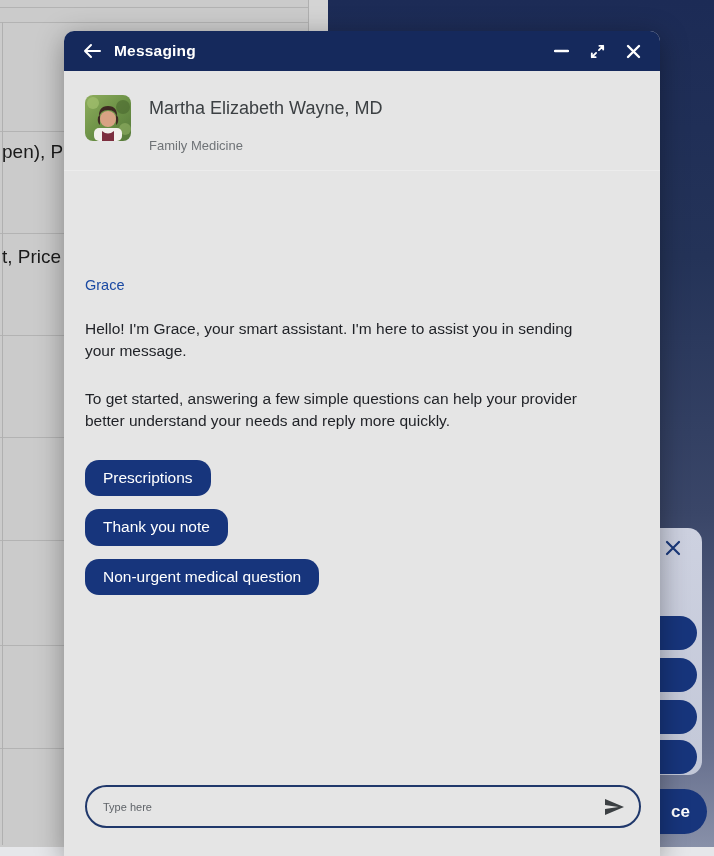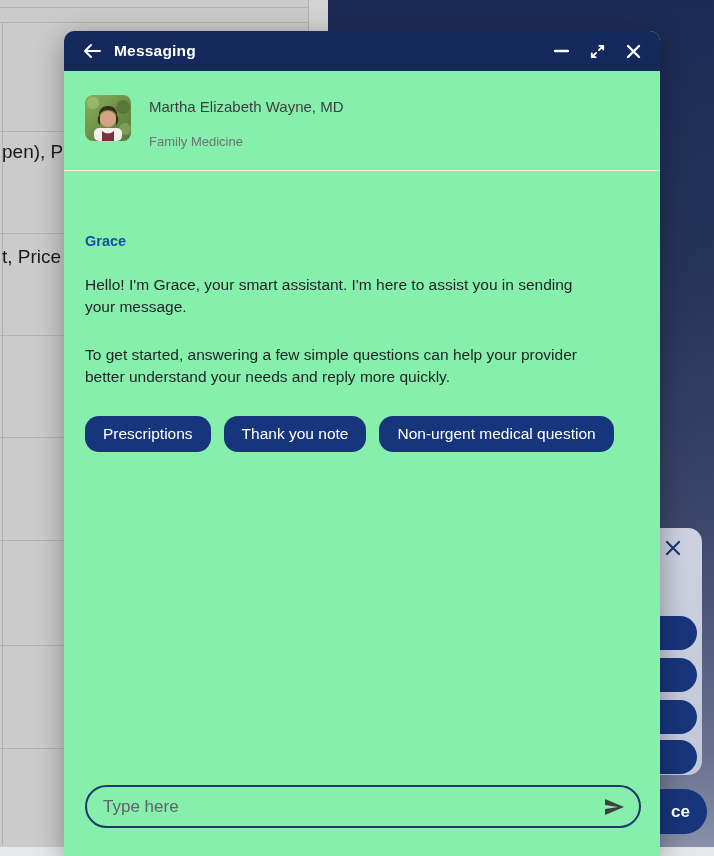--- a/index.html
+++ b/index.html
@@ -20,49 +20,49 @@
   
   .side-panel { position:absolute; left:600px; top:528px; width:102px; height:247px; border-radius:14px;
                 background:linear-gradient(180deg,#cdd1e0 0%,#c3c8d8 100%); z-index:2; }
   .side-panel .panel-x { position:absolute; left:64px; top:11px; width:18px; height:18px; cursor:pointer; }
   .side-panel .pill-stub { position:absolute; left:0; width:97px; height:34px; border-radius:17px; background:#17357c; cursor:pointer; }
   .grace-pill { position:absolute; left:610px; top:789px; width:97px; height:45px; border-radius:23px;
                 background:#17357c; z-index:2; color:#fff; font-weight:bold; font-size:17px;
                 display:flex; align-items:center; justify-content:flex-end; padding-right:17px; cursor:pointer; }
 
   
-  .modal { position:absolute; left:64px; top:31px; width:596px; height:825px; background:#86efac;
+  .modal { position:absolute; left:64px; top:31px; width:596px; height:825px; background:#e5e5e5;
            border-radius:10px 10px 0 0; box-shadow:0 6px 28px rgba(0,0,0,0.35); z-index:5; }
 
   .modal-header { display:flex; align-items:center; height:40px; background:#15295c;
                   border-radius:10px 10px 0 0; padding:0 18px; color:#fff; }
   .back-btn { width:20px; height:20px; margin-right:12px; cursor:pointer; display:flex; align-items:center; }
   .modal-title { font-size:15.5px; font-weight:bold; letter-spacing:0.2px; }
   .header-actions { margin-left:auto; display:flex; align-items:center; gap:19px; }
   .hicon { width:17px; height:17px; display:flex; align-items:center; justify-content:center; cursor:pointer; }
 
   .provider { display:flex; align-items:flex-start; gap:18px; padding:24px 21px 0 21px; height:100px;
               border-bottom:1px solid #ececec; }
   .avatar { width:46px; height:46px; border-radius:8px; overflow:hidden; flex:0 0 auto; }
-  .provider-name { font-size:15px; color:#3c4043; margin-top:3px; }
+  .provider-name { font-size:18px; color:#3c4043; margin-top:3px; }
   .provider-spec { font-size:13px; color:#6f7377; margin-top:19px; }
 
   .chat { padding:0 21px; }
-  .sender-label { margin-top:62px; font-size:14.5px; font-weight:bold; color:#1b4aa3; }
+  .sender-label { margin-top:106px; font-size:14.5px; font-weight:normal; color:#1b4aa3; }
   .msg { width:500px; font-size:15.5px; color:#1f2126; line-height:1.43; margin-top:25px; }
   .msg + .msg { margin-top:26px; }
 
-  .quick-replies { margin-top:27px; display:flex; flex-direction:row; align-items:flex-start; gap:13px; }
+  .quick-replies { margin-top:27px; display:flex; flex-direction:column; align-items:flex-start; gap:13px; }
   .qr-pill { background:#17357c; color:#fff; border:none; font-family:inherit; font-size:15.5px;
              padding:9px 18px; border-radius:14px; cursor:pointer; line-height:1.2; }
 
   .composer { position:absolute; left:21px; top:754px; width:556px; height:43px;
               border:2px solid #20386b; border-radius:22px; display:flex; align-items:center; }
   .composer input { flex:1; border:none; outline:none; background:transparent; font-family:inherit;
-                    font-size:17px; color:#202124; padding:0 8px 0 16px; }
+                    font-size:11px; color:#202124; padding:0 8px 0 16px; }
   .composer input::placeholder { color:#5f6368; opacity:1; }
   .send-btn { width:30px; height:30px; margin-right:10px; border:none; background:transparent;
               cursor:pointer; display:flex; align-items:center; justify-content:center; padding:0; }
 </style>
 </head>
 <body>
 
 <div class="stage">
 
   <div class="bg-left">

